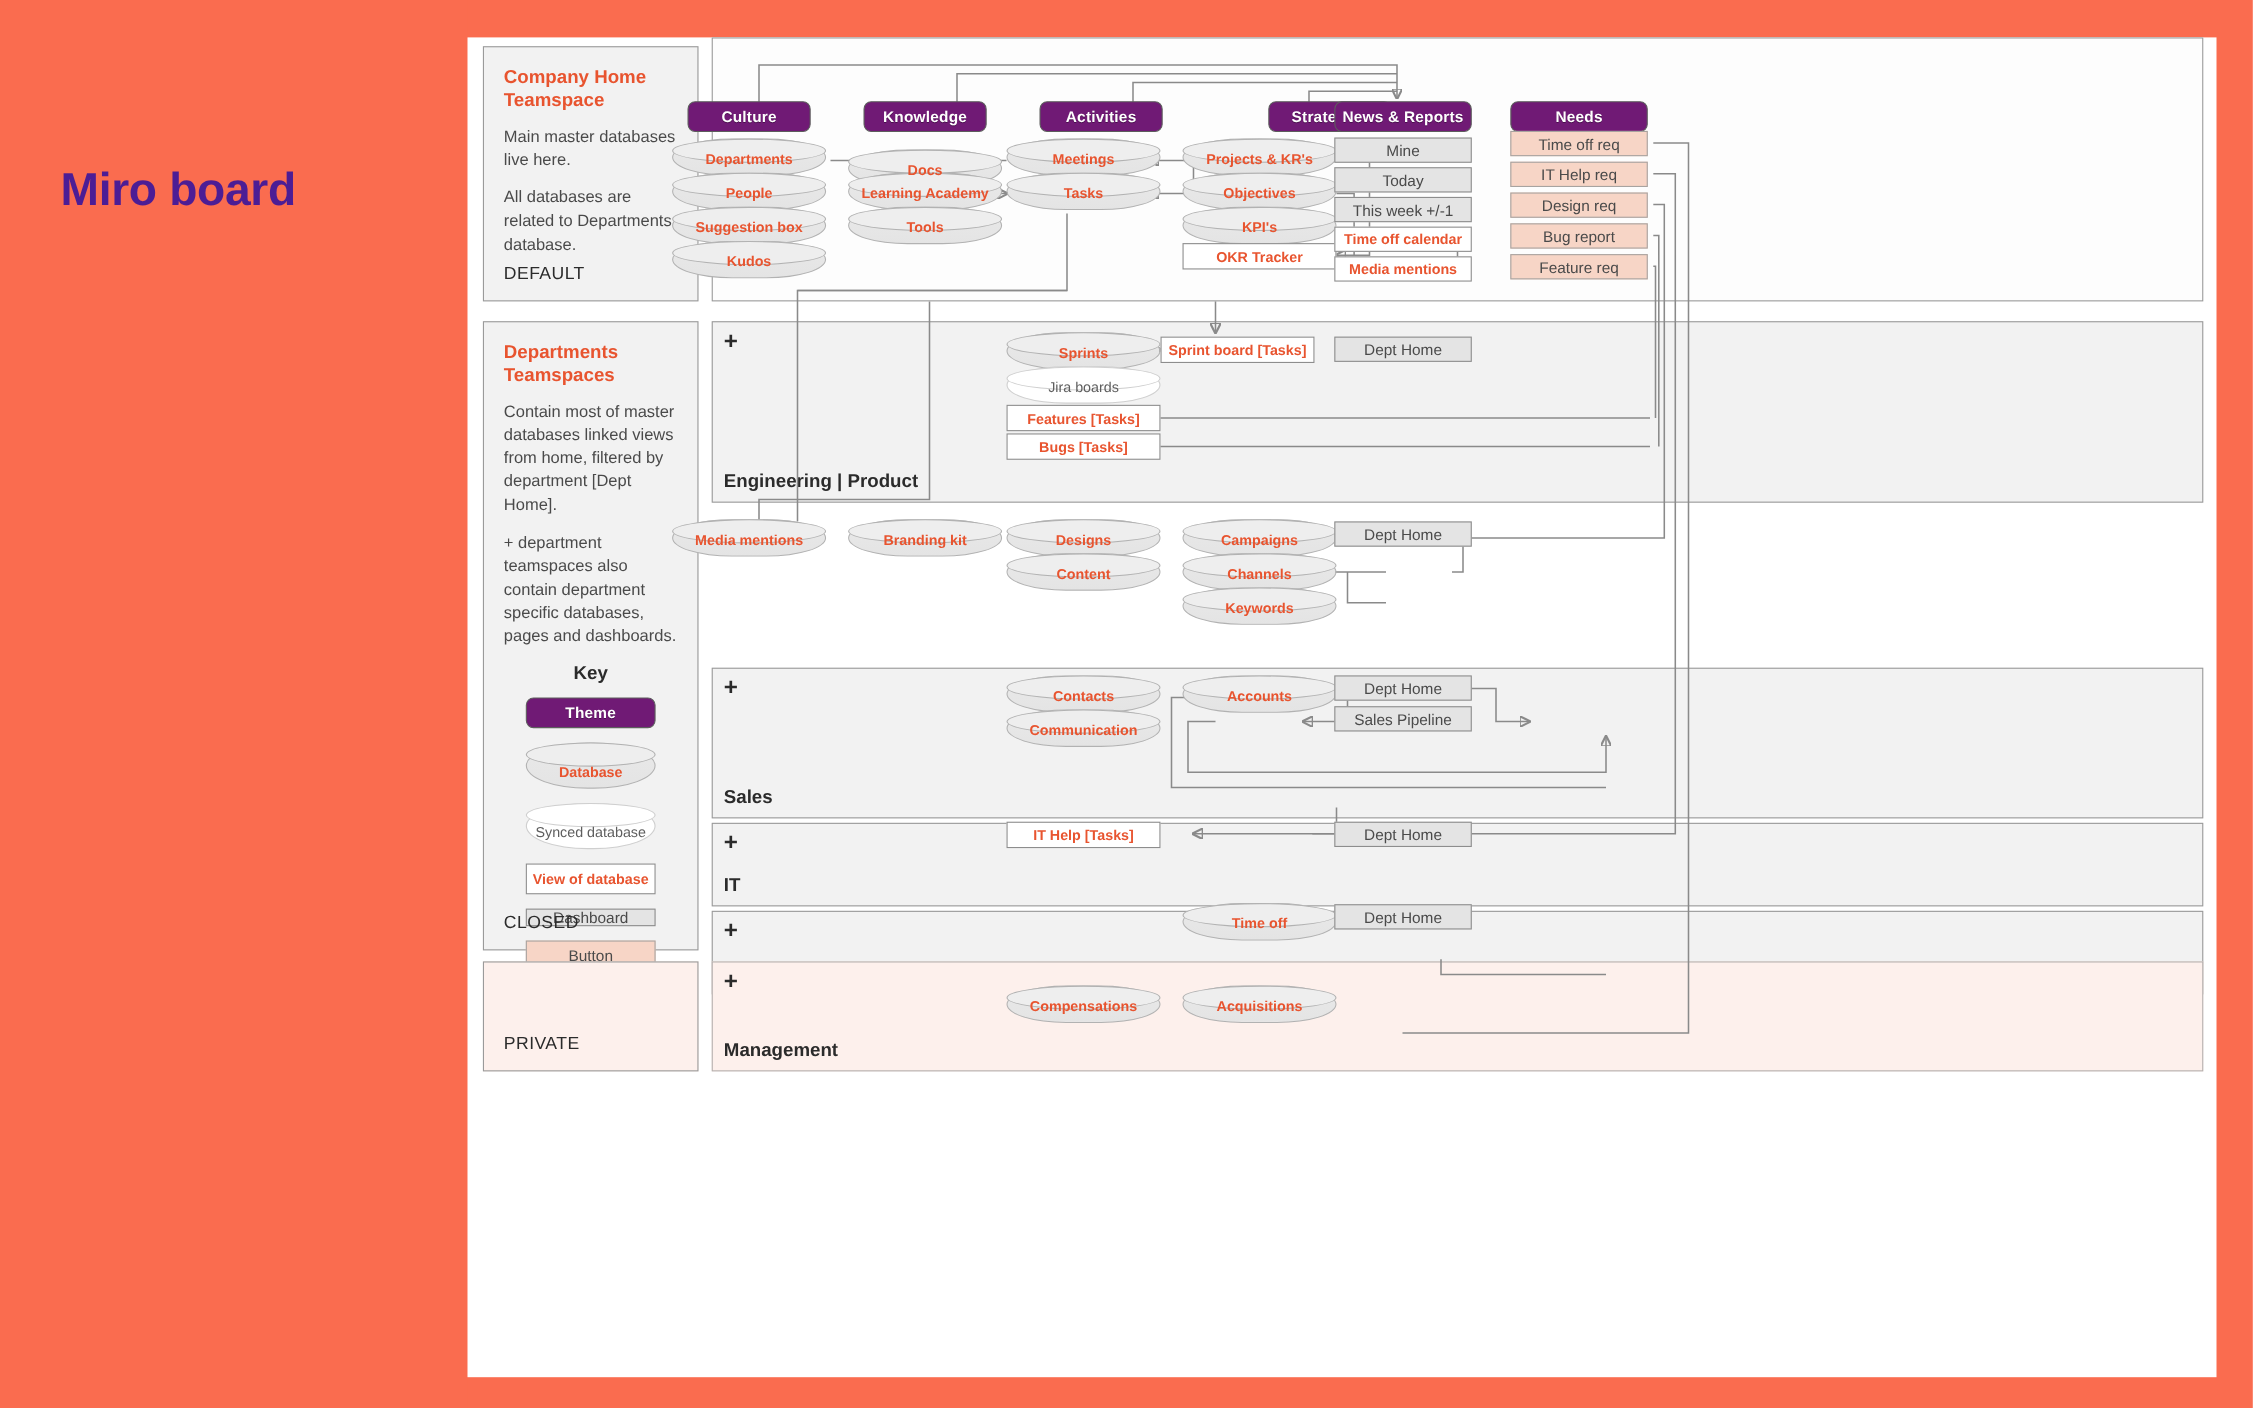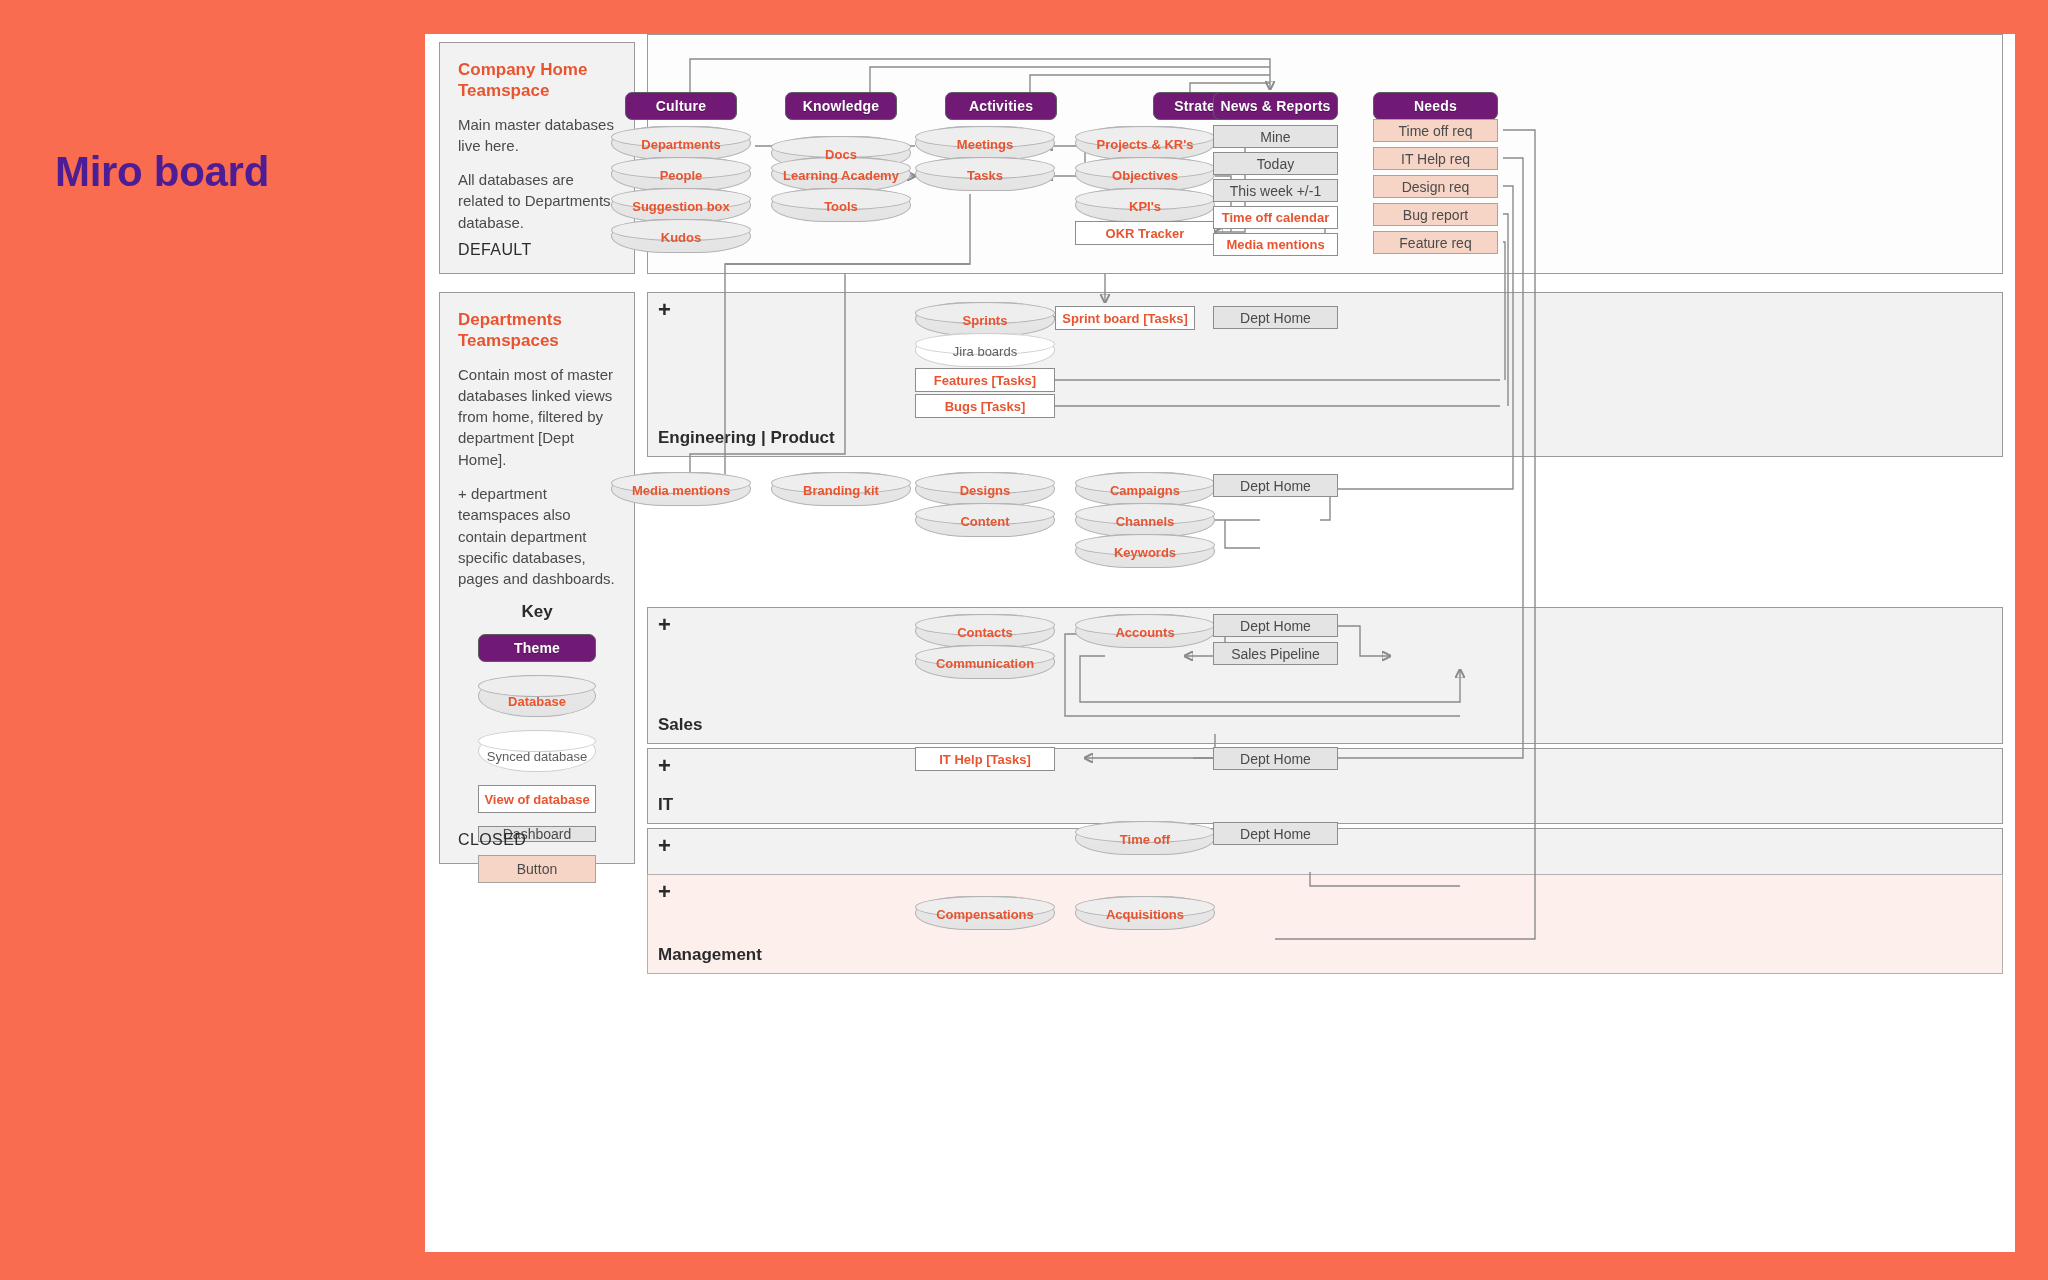--- a/index.html
+++ b/index.html
@@ -173,20 +173,23 @@
     <div class="key-row">
       <div class="dash-box" style="width:118px;height:16px;text-align:center;">Dashboard</div>
     </div>
     <div class="key-row">
       <div class="btn-box" style="width:118px;height:28px;">Button</div>
     </div>
 
     <div class="note-footer">CLOSED</div>
   </div>
 
+  <div class="note private" style="left:14px; top:840px; width:196px; height:100px;">
+    <div class="note-footer">PRIVATE</div>
+  </div>
 
   <div class="panel white" style="left:222px; top:0px; width:1356px; height:240px;">
   </div>
 
   <div class="panel" style="left:222px; top:258px; width:1356px; height:165px;">
     <div class="plus">+</div>
     <div class="dept-label">Engineering | Product</div>
   </div>
 
 

